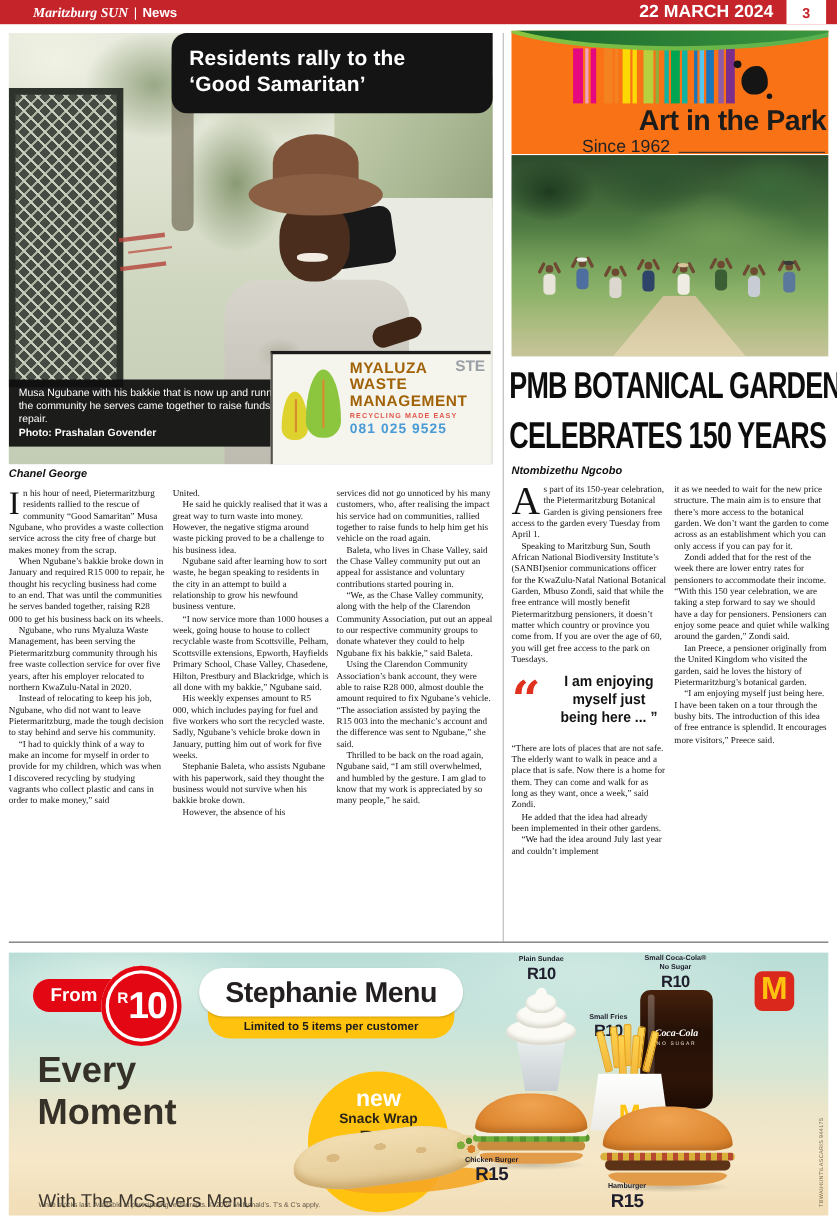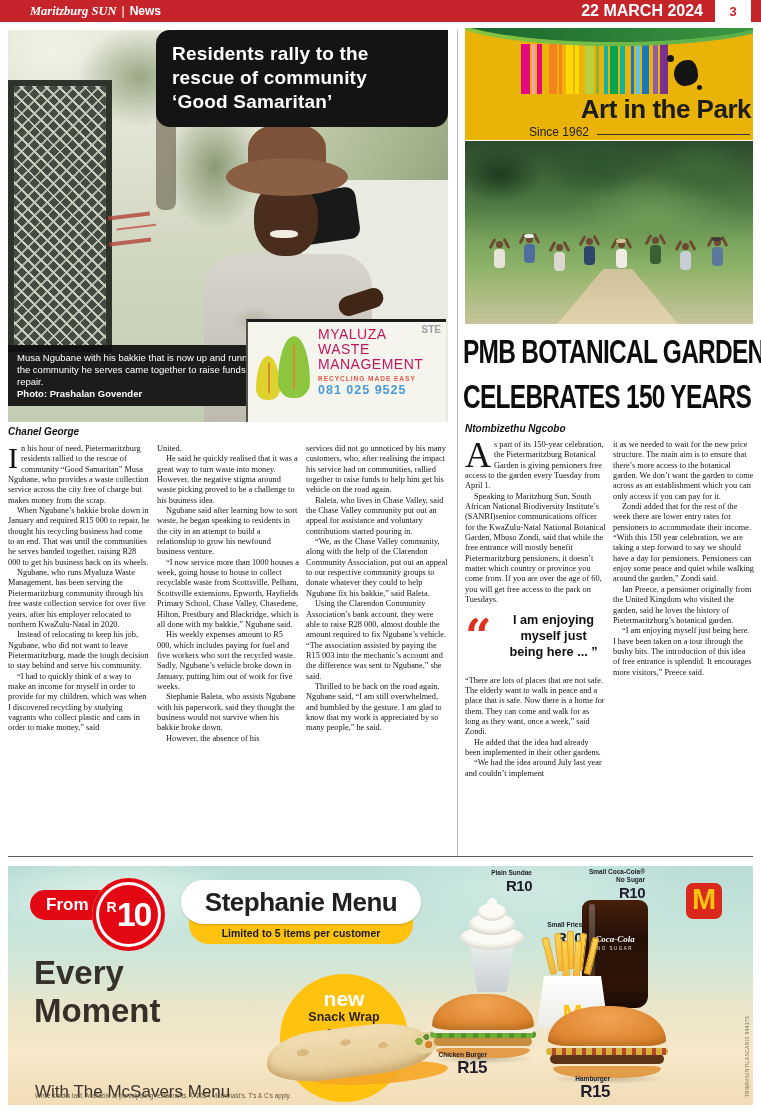--- a/index.html
+++ b/index.html
@@ -43,53 +43,53 @@
 
   .caption{position:absolute;left:0;bottom:16px;width:274px;background:rgba(15,15,15,.93);color:#fff;padding:7px 9px 6px;font-family:"Liberation Sans",sans-serif;font-size:9.5px;line-height:12px;}
   .caption b{display:block;font-size:9.5px;}
 
   .myaluza{position:absolute;right:2px;bottom:0;width:198px;height:100px;background:#f5f5ee;border-top:3px solid #1c1c1c;border-left:2px solid #55524b;}
   .leaf{position:absolute;border-radius:50% 50% 45% 45%/75% 75% 25% 25%;}
   .leaf.y{left:8px;top:34px;width:24px;height:44px;background:#ddd22e;}
   .leaf.g{left:30px;top:14px;width:32px;height:62px;background:#8cc63e;}
   .leaf i{position:absolute;left:48%;top:15%;width:2px;height:70%;background:#d98c2e;}
   .mz-text{position:absolute;left:70px;top:5px;width:126px;}
-  .mz-name{font-family:"Liberation Sans",sans-serif;font-weight:normal;font-size:14px;line-height:15px;color:#be185d;letter-spacing:.5px;}
+  .mz-name{font-family:"Liberation Sans",sans-serif;font-weight:bold;font-size:14px;line-height:15px;color:#a16207;letter-spacing:.5px;}
   .mz-tag{font-family:"Liberation Sans",sans-serif;font-weight:bold;font-size:6.5px;letter-spacing:1px;color:#e2574b;margin-top:3px;}
   .mz-phone{font-family:"Liberation Sans",sans-serif;font-weight:bold;font-size:12.5px;color:#4a9bd5;margin-top:1px;letter-spacing:1px;}
-  .truckmark{position:absolute;right:5px;top:2px;font-family:"Liberation Sans",sans-serif;font-weight:bold;font-size:10px;color:#9aa0a5;}
+  .truckmark{position:absolute;right:5px;top:2px;font-family:"Liberation Sans",sans-serif;font-weight:bold;font-size:14px;color:#9aa0a5;}
 
   
   .byline{position:absolute;font-family:"Liberation Sans",sans-serif;font-weight:bold;font-style:italic;font-size:10px;color:#111;}
   .byline-left{left:8px;top:426px;}
   .byline-right{left:465px;top:423px;}
   .cols{position:absolute;display:flex;gap:7px;}
   .cols-left{left:8px;top:444px;width:440px;}
   .cols-right{left:465px;top:440px;width:289px;}
   .col{flex:1;font-size:8.3px;line-height:10.35px;color:#141414;}
   .col p{margin:0;}
   .col p.ind{text-indent:9px;}
   .dropcap{float:left;font-size:30px;line-height:25px;padding:1px 3px 0 0;}
   .dropcap.big{font-size:36px;line-height:28px;}
 
   .vdivider{position:absolute;left:457px;top:30px;width:1px;height:826px;background:#b9b9b9;}
   .hrule{position:absolute;left:8px;top:856px;width:745px;height:1px;background:#5a5a5a;}
 
   
-  .art{position:absolute;left:465px;top:28px;width:288px;height:112px;overflow:hidden;background:#eab308;}
+  .art{position:absolute;left:465px;top:28px;width:288px;height:112px;overflow:hidden;background:#f97316;}
   .swoosh{position:absolute;left:-20px;width:340px;height:60px;border-radius:50%;}
   .swoosh.dark{top:-46px;background:linear-gradient(90deg,#17632a,#3f9c42);z-index:2;}
   .swoosh.light{top:-42px;background:linear-gradient(90deg,#8ec63f,#52ad50);z-index:1;}
   .stripes{position:absolute;left:56px;top:16px;height:50px;display:flex;align-items:stretch;}
   .stripes .bar{height:100%;}
   .splat{position:relative;top:16px;margin-left:6px;width:24px;height:26px;background:#151515;border-radius:60% 40% 55% 45%/55% 60% 40% 50%;}
   .splat::before{content:"";position:absolute;left:-7px;top:-5px;width:7px;height:7px;background:#151515;border-radius:50%;}
   .splat::after{content:"";position:absolute;right:-4px;bottom:-4px;width:5px;height:5px;background:#151515;border-radius:50%;}
   .art-title{position:absolute;left:0;right:2px;top:66px;text-align:right;font-family:"Liberation Sans",sans-serif;font-weight:bold;font-size:26px;letter-spacing:-.5px;color:#1c1c1c;}
-  .art-since{position:absolute;left:64px;right:3px;top:97px;display:flex;align-items:flex-end;font-family:"Liberation Sans",sans-serif;font-size:12px;color:#222;}
+  .art-since{position:absolute;left:64px;right:3px;top:97px;display:flex;align-items:flex-end;font-family:"Liberation Sans",sans-serif;font-size:16px;color:#222;}
   .since-line{flex:1;border-top:1.5px solid #333;margin:0 0 4px 8px;}
 
   
   .garden{position:absolute;left:465px;top:141px;width:288px;height:183px;overflow:hidden;background:
     radial-gradient(60px 40px at 12% 18%,#1e3a20 0,transparent 70%),
     radial-gradient(80px 50px at 45% 12%,#2f5430 0,transparent 70%),
     radial-gradient(70px 45px at 82% 16%,#3c6a3a 0,transparent 70%),
     radial-gradient(110px 60px at 65% 42%,#6f9a55 0,transparent 75%),
     linear-gradient(180deg,#2c4a2c 0%,#4f7a42 35%,#7aa55e 55%,#8fb36b 70%,#a8bb7d 82%,#c7c49a 100%);}
   .gpath{position:absolute;left:32%;bottom:0;width:42%;height:30%;background:linear-gradient(#cfc19a,#e0d4ae);clip-path:polygon(38% 0,62% 0,100% 100%,0 100%);}
@@ -121,21 +121,21 @@
   .pc-v{font-size:34px;letter-spacing:-2px;}
   .yellow-tab{position:absolute;left:181px;top:20px;width:224px;height:58px;background:#ffc20e;border-radius:20px;}
   .white-pill{position:absolute;left:173px;top:14px;width:240px;height:44px;background:#fff;border-radius:22px;display:flex;align-items:center;justify-content:center;font-family:"Liberation Sans",sans-serif;font-weight:bold;font-size:26px;letter-spacing:-.5px;color:#231f20;box-shadow:0 1px 2px rgba(0,0,0,.18);}
   .limit{position:absolute;left:181px;top:61px;width:224px;text-align:center;font-family:"Liberation Sans",sans-serif;font-weight:bold;font-size:10.5px;color:#1b1b1b;}
   .savour{position:absolute;left:26px;top:88px;}
   .savour div{font-family:"Liberation Sans",sans-serif;font-weight:bold;font-size:33px;line-height:38px;color:#353028;}
   .with{position:absolute;left:27px;top:196px;font-family:"Liberation Sans",sans-serif;font-size:17px;color:#3a352e;margin-top:20px;}
   .fineprint{position:absolute;left:27px;top:226px;font-family:"Liberation Sans",sans-serif;font-size:6.3px;color:#5f5545;}
   .mlogo{position:absolute;left:678px;top:17px;width:36px;height:36px;background:#da291c;border-radius:7px;display:flex;align-items:center;justify-content:center;}
   .mlogo span{color:#ffc20e;font-family:"Liberation Sans",sans-serif;font-weight:bold;font-size:29px;line-height:1;margin-top:-3px;}
-  .plabel{position:absolute;text-align:right;color:#1d1d2b;font-family:"Liberation Sans",sans-serif;}
+  .plabel{position:absolute;text-align:center;color:#1d1d2b;font-family:"Liberation Sans",sans-serif;}
   .pname{font-size:6.5px;font-weight:bold;line-height:8px;}
   .pprice{font-size:15px;font-weight:bold;letter-spacing:-.5px;line-height:17px;}
   
   .sundae{position:absolute;left:452px;top:34px;width:64px;height:92px;}
   .cup{position:absolute;bottom:0;left:12%;width:76%;height:52%;background:linear-gradient(rgba(238,240,242,.85),rgba(197,203,210,.9));clip-path:polygon(4% 0,96% 0,80% 100%,20% 100%);}
   .sw1{position:absolute;bottom:46%;left:0;width:100%;height:26%;background:#fbfaf4;border-radius:50%;box-shadow:inset 0 -3px 4px #d8d5ca;}
   .sw2{position:absolute;bottom:62%;left:14%;width:72%;height:24%;background:#fbfaf4;border-radius:50%;box-shadow:inset 0 -3px 4px #d8d5ca;}
   .sw3{position:absolute;bottom:77%;left:28%;width:44%;height:20%;background:#fbfaf4;border-radius:50%;box-shadow:inset 0 -2px 3px #d8d5ca;}
   .sw4{position:absolute;bottom:90%;left:42%;width:16%;height:12%;background:#fbfaf4;border-radius:50% 50% 50% 0;transform:rotate(18deg);}
   
@@ -199,21 +199,20 @@
     <div class="mirror"></div>
     <div class="shirt"></div>
     <div class="face"></div>
     <div class="smile"></div>
     <div class="hat-crown"></div>
     <div class="hat-brim"></div>
     <div class="hand"></div>
 
     <div class="headline-box">
       <div>Residents rally to the</div>
-      <div>rescue of community</div>
       <div>‘Good Samaritan’</div>
     </div>
 
     <div class="caption">
       <span>Musa Ngubane with his bakkie that is now up and running after the community he serves came together to raise funds for its repair.</span>
       <b>Photo: Prashalan Govender</b>
     </div>
 
     <div class="myaluza">
       <span class="truckmark">STE</span>

